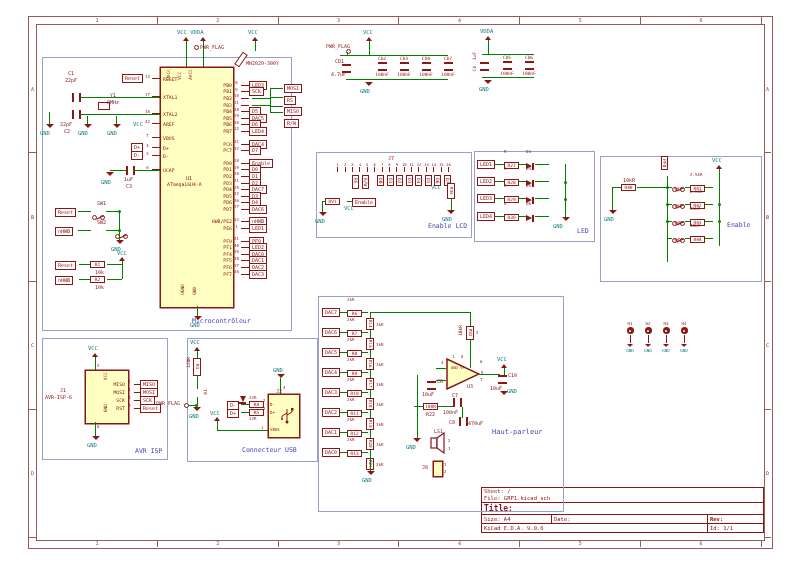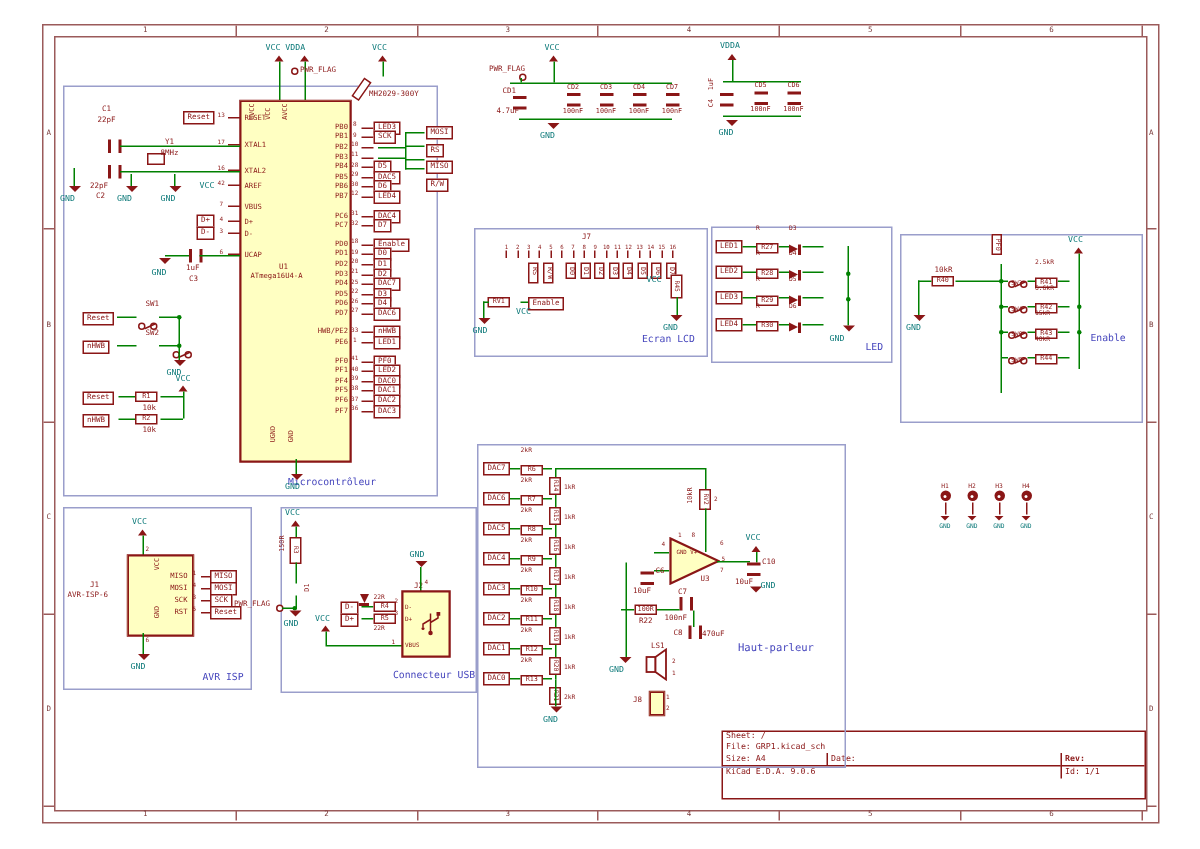--- a/index.html
+++ b/index.html
@@ -107,20 +107,21 @@
     <div class="tr">A</div>
     <div class="tr">B</div>
     <div class="tr">C</div>
     <div class="tr">D</div>
   </div>
 
 
 <div class="tb" style="left:481px;top:487px;width:281px;height:44px">
   <div class="tbr">Sheet: /</div>
   <div class="tbr">File: GRP1.kicad_sch</div>
+  <div class="tbt">Title:</div>
   <div class="tbg">
     <div class="c-size">Size: A4</div>
     <div>Date:</div>
     <div class="c-rev">Rev:</div>
     <div class="c-app">KiCad E.D.A. 9.0.6</div>
     <div class="c-id">Id: 1/1</div>
   </div>
 </div>
 
 
@@ -588,21 +589,21 @@
 <span class="a tealtxt" style="left:344px;top:205px">VCC</span>
 <span class="w" style="left:322px;top:201px;width:4px;height:1px"></span>
 <span class="w" style="left:322px;top:201px;width:1px;height:11px"></span>
 <span class="gndsym" style="left:319px;top:212px"></span>
 <span class="a tealtxt" style="left:315px;top:218px">GND</span>
 <span class="a tealtxt" style="left:431px;top:184px">VCC</span>
 <span class="a rboxv" style="left:447px;top:183px;height:12px">R45</span>
 <span class="w" style="left:451px;top:198px;width:1px;height:12px"></span>
 <span class="gndsym" style="left:447px;top:210px"></span>
 <span class="a tealtxt" style="left:442px;top:216px">GND</span>
-<span class="a note" style="left:428px;top:222px;font-size:6.5px">Ecran LCD</span>
+<span class="a note" style="left:428px;top:222px;font-size:6.5px">Enable LCD</span>
 
 
 <div class="block" style="left:474px;top:151px;width:119px;height:89px"></div>
 <div class="a" style="left:477px;top:161px;display:flex;flex-direction:column;gap:10.2px">
 <div class="lrow">
       <span class="fl">LED1</span>
       <span class="wi" style="width:9px"></span>
       <span class="rel"><span class="above">R</span><span class="rbox">R27</span></span>
       <span class="wi" style="width:7px"></span>
       <span class="rel"><span class="above">D3</span><span class="dio"></span></span>
@@ -774,21 +775,21 @@
 <span class="a pn" style="left:270px;top:402px;font-size:4px">D-</span>
 <span class="a pn" style="left:270px;top:410px;font-size:4px">D+</span>
 <span class="pnum2" style="left:261px;top:425px">1</span>
 <span class="a pn" style="left:270px;top:427px;font-size:4px">VBUS</span>
 <svg class="a" style="left:280px;top:408px" width="14" height="16">
     <path d="M7 1 V13 M7 5 L2 8 V10 M7 7 L12 4 V2" stroke="#8a1616" fill="none" stroke-width="1"></path>
     <circle cx="7" cy="14" r="1.5" fill="#8a1616"></circle>
     <circle cx="2" cy="11" r="1" fill="#8a1616"></circle>
     <rect x="11" y="0" width="2.5" height="2.5" fill="#8a1616"></rect>
   </svg>
-<span class="a note" style="left:262px;top:446px;font-size:6.5px">Connecteur USB</span>
+<span class="a note" style="left:242px;top:446px;font-size:6.5px">Connecteur USB</span>
 
 
 <div class="block" style="left:318px;top:296px;width:244px;height:214px"></div>
 <span class="w" style="left:370px;top:312px;width:1px;height:141px"></span>
 <div class="a" style="left:322px;top:309px;display:flex;flex-direction:column;gap:13px">
 <div class="lrow">
       <span class="fl">DAC7</span>
       <span class="wi" style="width:7px"></span>
       <span class="rel"><span class="above">2kR</span><span class="rbox">R6</span></span>
       <span class="wi" style="width:6px"></span>

